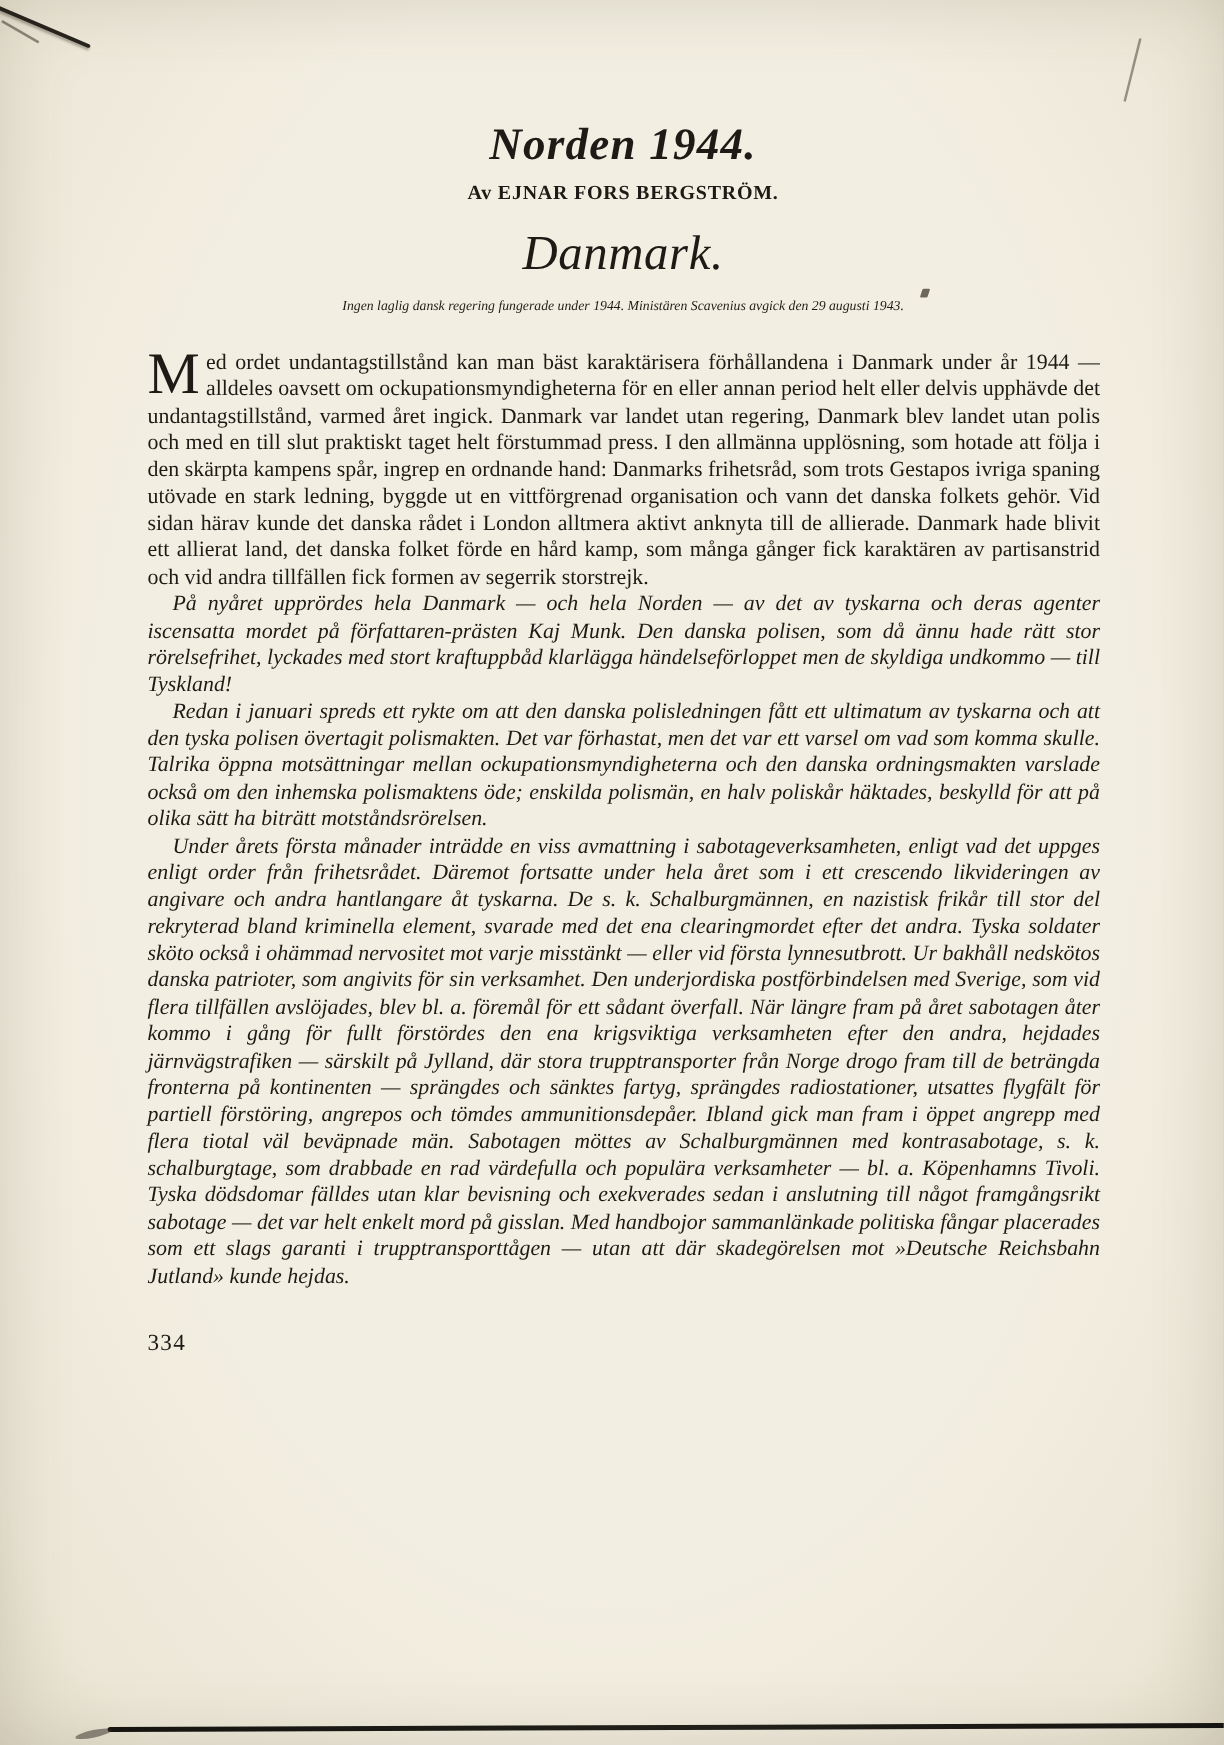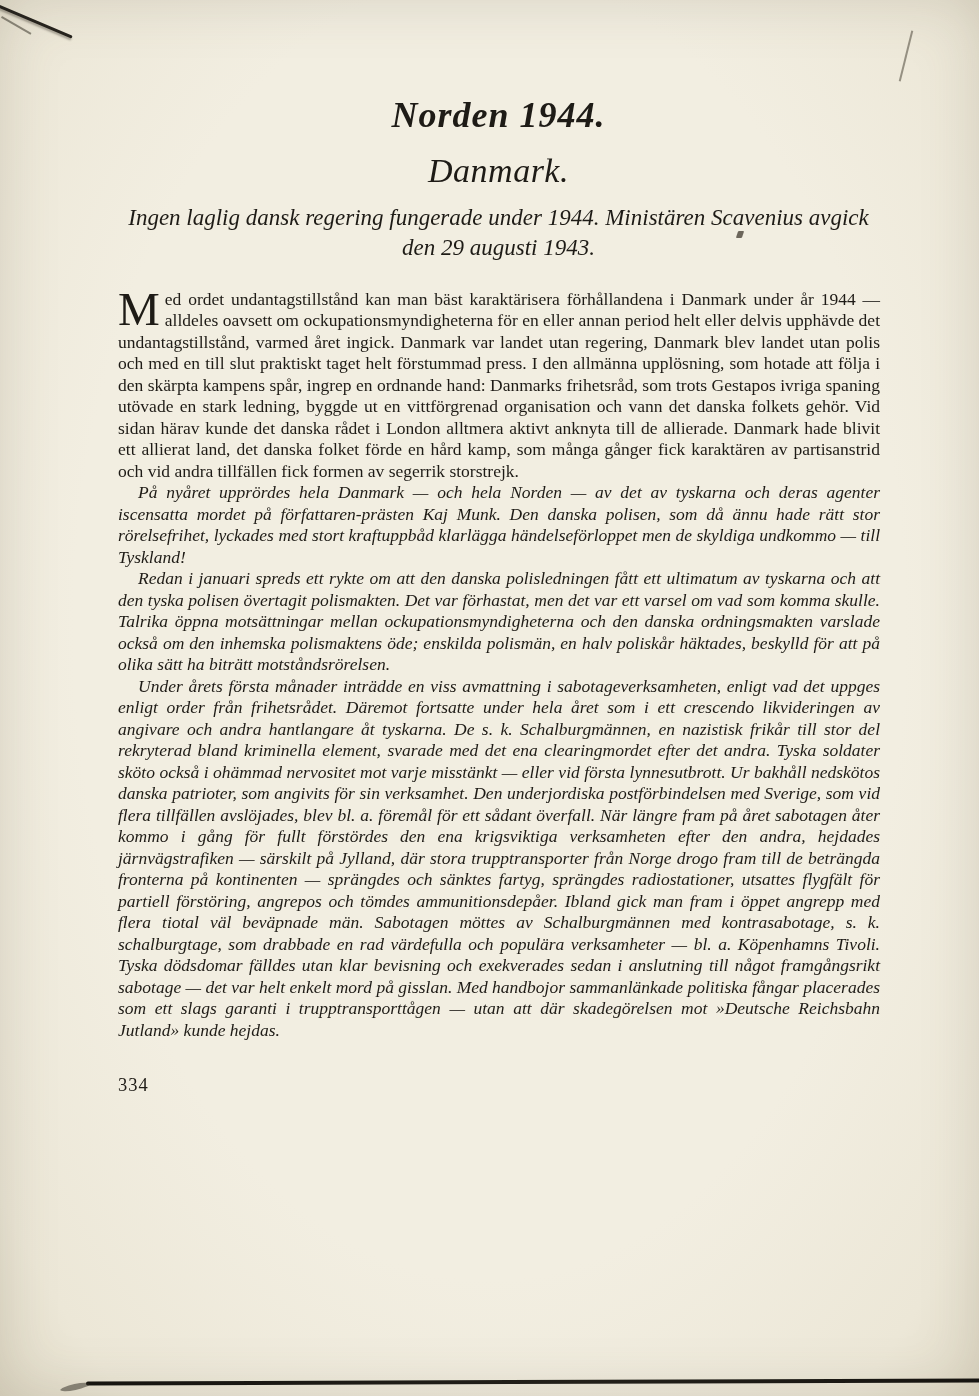--- a/index.html
+++ b/index.html
@@ -85,28 +85,28 @@
   }
   .byline {
     font-weight: bold;
     font-size: 16px;
     letter-spacing: 0.6px;
     margin: 0 0 18px 0;
   }
   .section-heading {
     font-style: italic;
     font-weight: 500;
-    font-size: 34px;
+    font-size: 39px;
     letter-spacing: 0.5px;
     margin: 16px 0 14px 0;
     line-height: 1.1;
   }
   .lead {
     font-style: italic;
-    font-size: 23px;
+    font-size: 11px;
     line-height: 1.3;
     text-align: center;
     margin: 0 auto 26px auto;
     max-width: 760px;
   }
   
   main {
     width: 762px;
     font-size: 17.5px;
     line-height: 21.5px;
@@ -136,20 +136,21 @@
 
   <div class="artifact a-top-left"></div>
   <div class="artifact a-top-left2"></div>
   <div class="artifact a-top-right"></div>
   <div class="artifact a-bottom-line"></div>
   <div class="artifact a-bottom-smudge"></div>
   <div class="artifact a-speck"></div>
 
   <header>
     <h1 class="title">Norden 1944.</h1>
+    <div class="byline">Av EJNAR FORS BERGSTRÖM.</div>
     <h2 class="section-heading">Danmark.</h2>
     <p class="lead">Ingen laglig dansk regering fungerade under 1944. Ministären Scavenius avgick den 29 augusti 1943.</p>
   </header>
 
   <main>
     <p class="para">
       <span class="dropcap">M</span><span>ed ordet undantagstillstånd kan man bäst karaktärisera förhållandena i Danmark under år 1944 — alldeles oavsett om ockupationsmyndigheterna för en eller annan period helt eller delvis upphävde det undantagstillstånd, varmed året ingick. Danmark var landet utan regering, Danmark blev landet utan polis och med en till slut praktiskt taget helt förstummad press. I den allmänna upplösning, som hotade att följa i den skärpta kampens spår, ingrep en ordnande hand: Danmarks frihetsråd, som trots Gestapos ivriga spaning utövade en stark ledning, byggde ut en vittförgrenad organisation och vann det danska folkets gehör. Vid sidan härav kunde det danska rådet i London alltmera aktivt anknyta till de allierade. Danmark hade blivit ett allierat land, det danska folket förde en hård kamp, som många gånger fick karaktären av partisanstrid och vid andra tillfällen fick formen av segerrik storstrejk.</span>
     </p>
     <p class="para indent">På nyåret upprördes hela Danmark — och hela Norden — av det av tyskarna och deras agenter iscensatta mordet på författaren-prästen Kaj Munk. Den danska polisen, som då ännu hade rätt stor rörelsefrihet, lyckades med stort kraftuppbåd klarlägga händelseförloppet men de skyldiga undkommo — till Tyskland!</p>
     <p class="para indent">Redan i januari spreds ett rykte om att den danska polisledningen fått ett ultimatum av tyskarna och att den tyska polisen övertagit polismakten. Det var förhastat, men det var ett varsel om vad som komma skulle. Talrika öppna motsättningar mellan ockupationsmyndigheterna och den danska ordningsmakten varslade också om den inhemska polismaktens öde; enskilda polismän, en halv poliskår häktades, beskylld för att på olika sätt ha biträtt motståndsrörelsen.</p>

